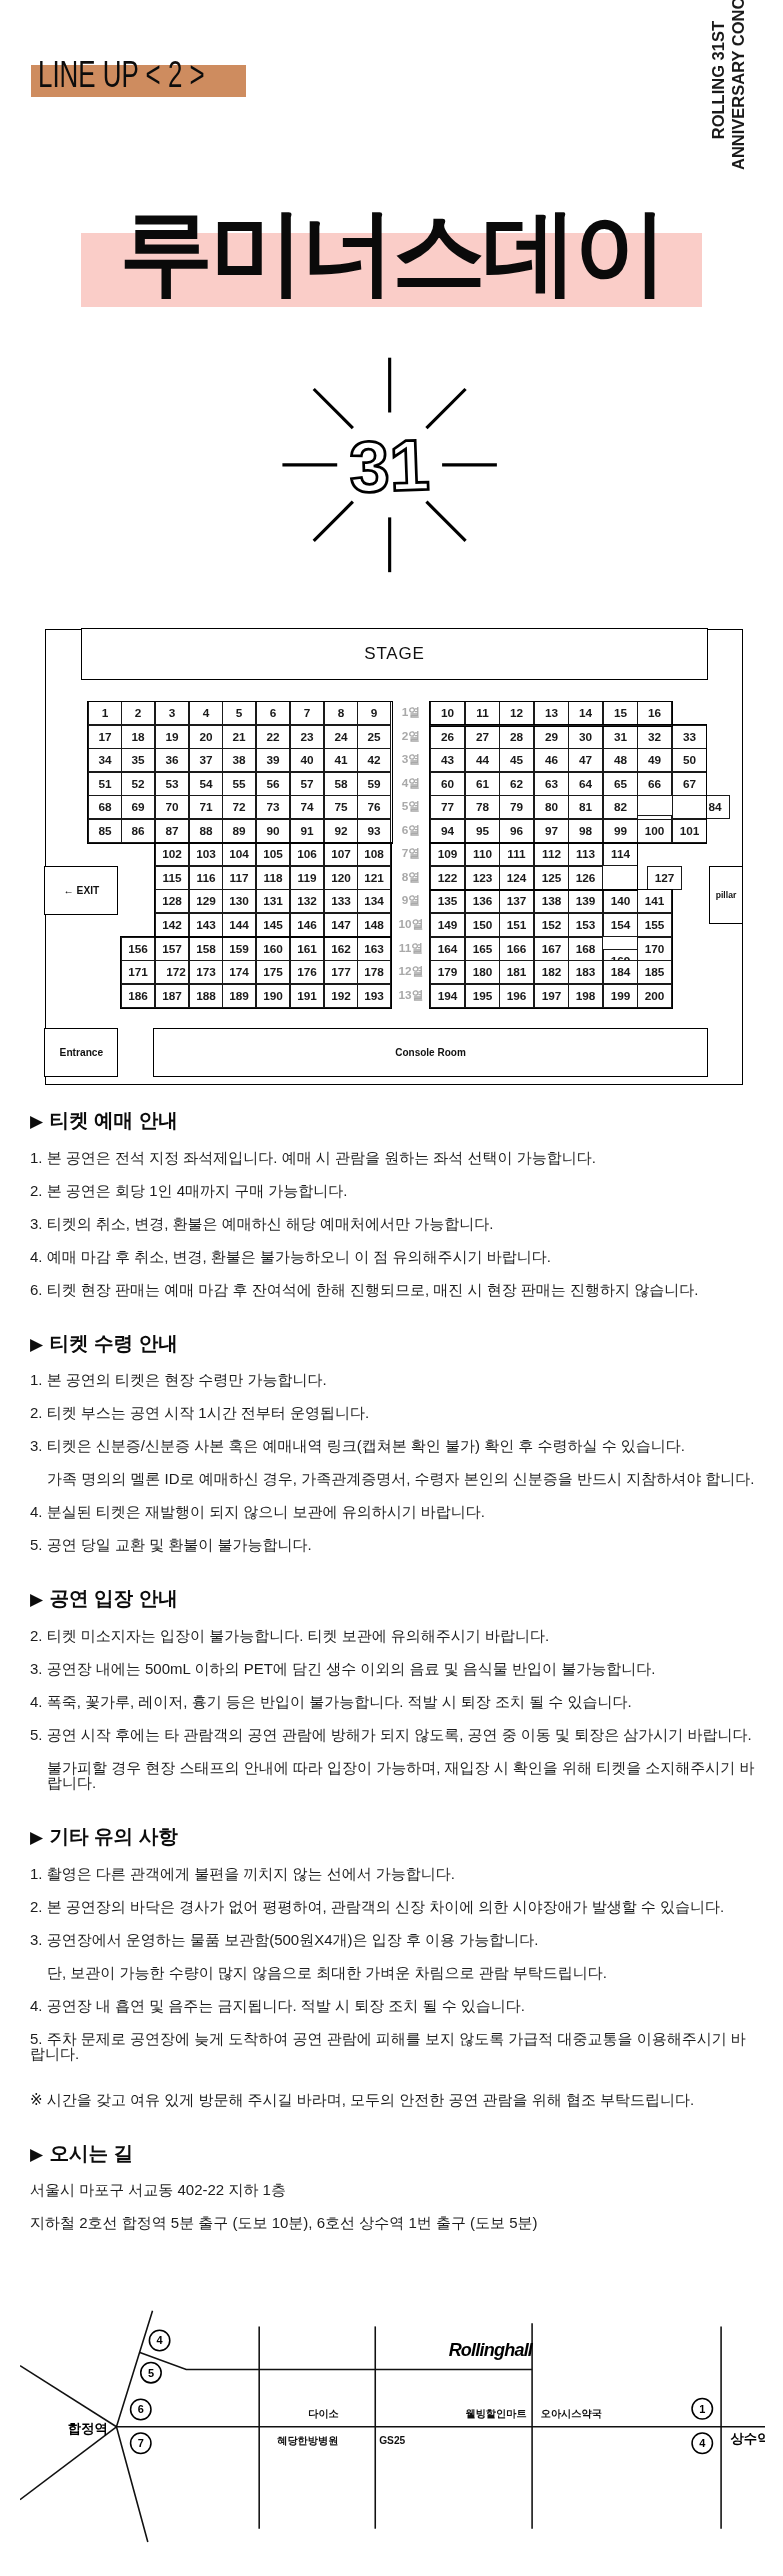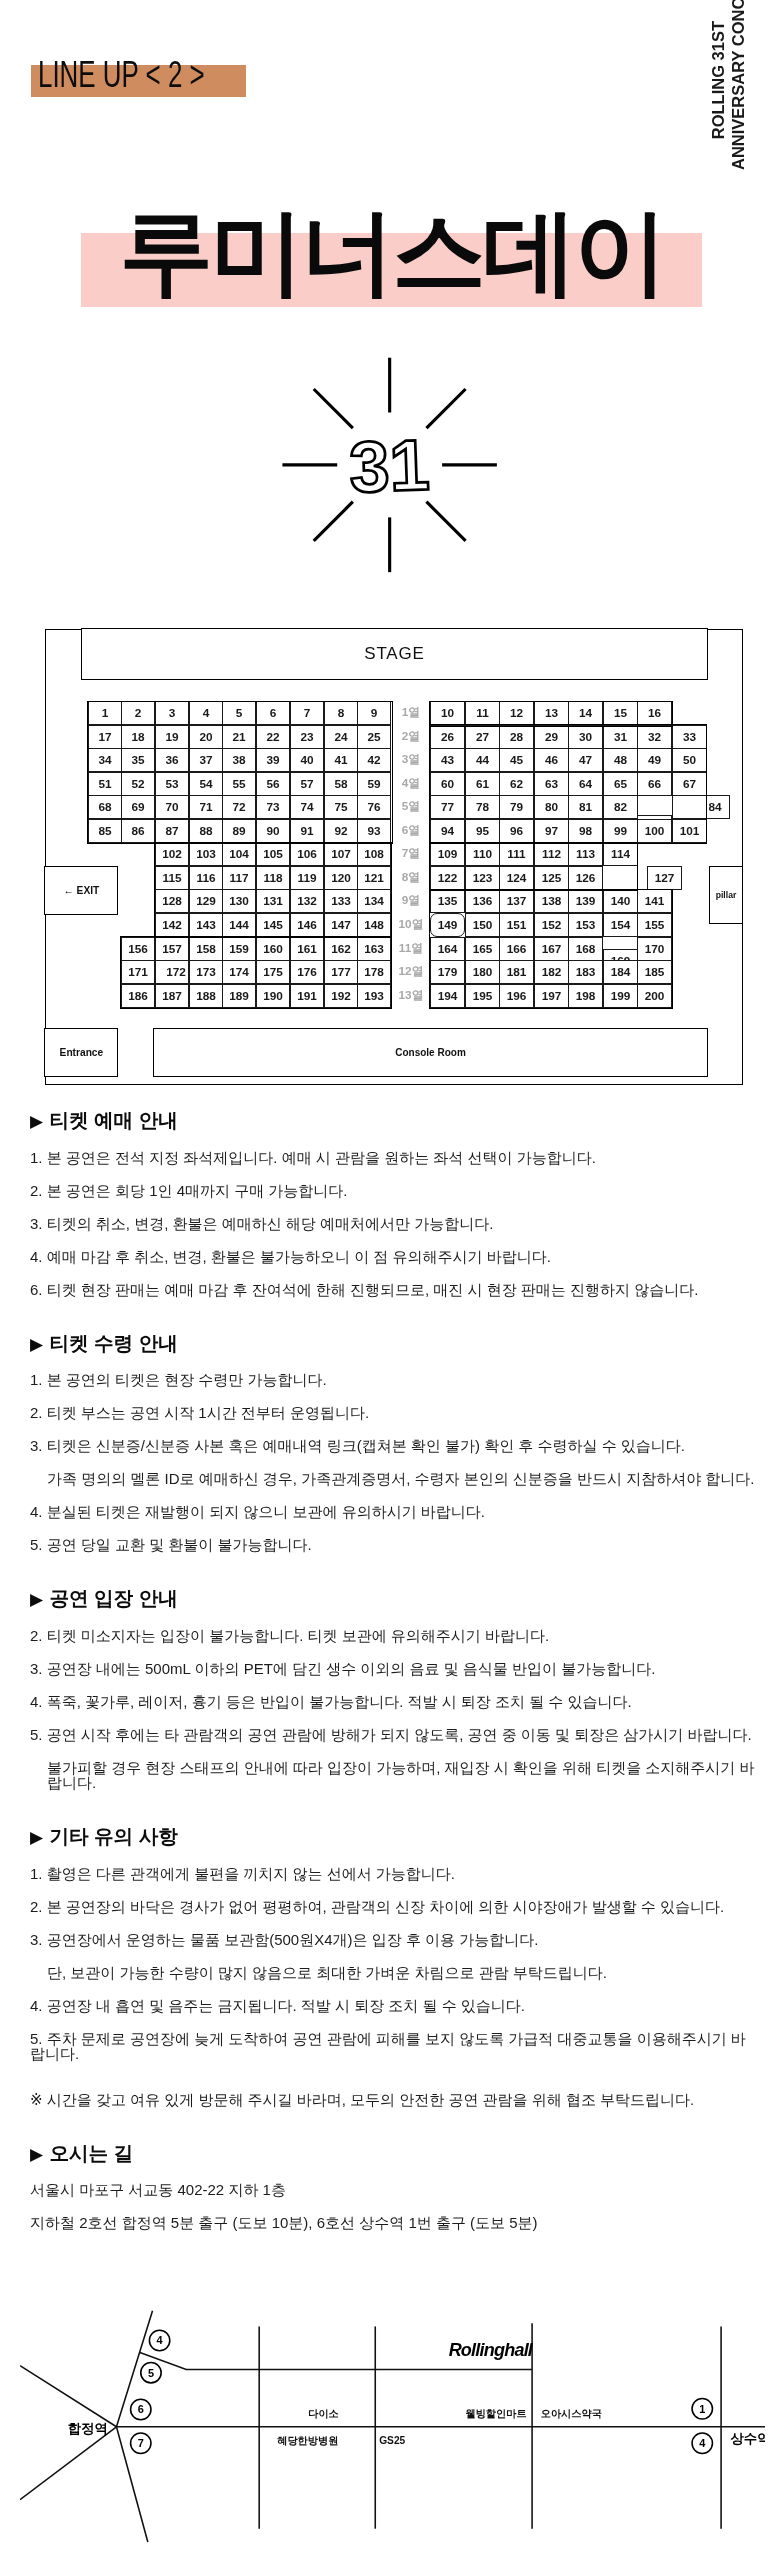--- a/index.html
+++ b/index.html
@@ -237,21 +237,21 @@
         <div class="seat" style="left: 557px; top: 259px; width: 35px; height: 24px;">140</div>
         <div class="seat" style="left: 591px; top: 259px; width: 35px; height: 24px;">141</div>
         <div class="rowlab" style="left: 346px; top: 259px;">9열</div>
         <div class="seat" style="left: 109px; top: 283px; width: 34px; height: 24px;">142</div>
         <div class="seat" style="left: 143px; top: 283px; width: 34px; height: 24px;">143</div>
         <div class="seat" style="left: 176px; top: 283px; width: 34px; height: 24px;">144</div>
         <div class="seat" style="left: 210px; top: 283px; width: 34px; height: 24px;">145</div>
         <div class="seat" style="left: 244px; top: 283px; width: 34px; height: 24px;">146</div>
         <div class="seat" style="left: 278px; top: 283px; width: 34px; height: 24px;">147</div>
         <div class="seat" style="left: 311px; top: 283px; width: 34px; height: 24px;">148</div>
-        <div class="seat" style="left: 384px; top: 283px; width: 35px; height: 24px; border-radius: 7px;">149</div>
+        <div class="seat" style="left: 384px; top: 283px; width: 35px; height: 24px;">149</div>
         <div class="seat" style="left: 419px; top: 283px; width: 35px; height: 24px;">150</div>
         <div class="seat" style="left: 453px; top: 283px; width: 35px; height: 24px;">151</div>
         <div class="seat" style="left: 488px; top: 283px; width: 35px; height: 24px;">152</div>
         <div class="seat" style="left: 522px; top: 283px; width: 35px; height: 24px;">153</div>
         <div class="seat" style="left: 557px; top: 283px; width: 35px; height: 24px;">154</div>
         <div class="seat" style="left: 591px; top: 283px; width: 35px; height: 24px;">155</div>
         <div class="rowlab" style="left: 346px; top: 283px;">10열</div>
         <div class="seat" style="left: 75px; top: 307px; width: 34px; height: 24px;">156</div>
         <div class="seat" style="left: 109px; top: 307px; width: 34px; height: 24px;">157</div>
         <div class="seat" style="left: 143px; top: 307px; width: 34px; height: 24px;">158</div>

